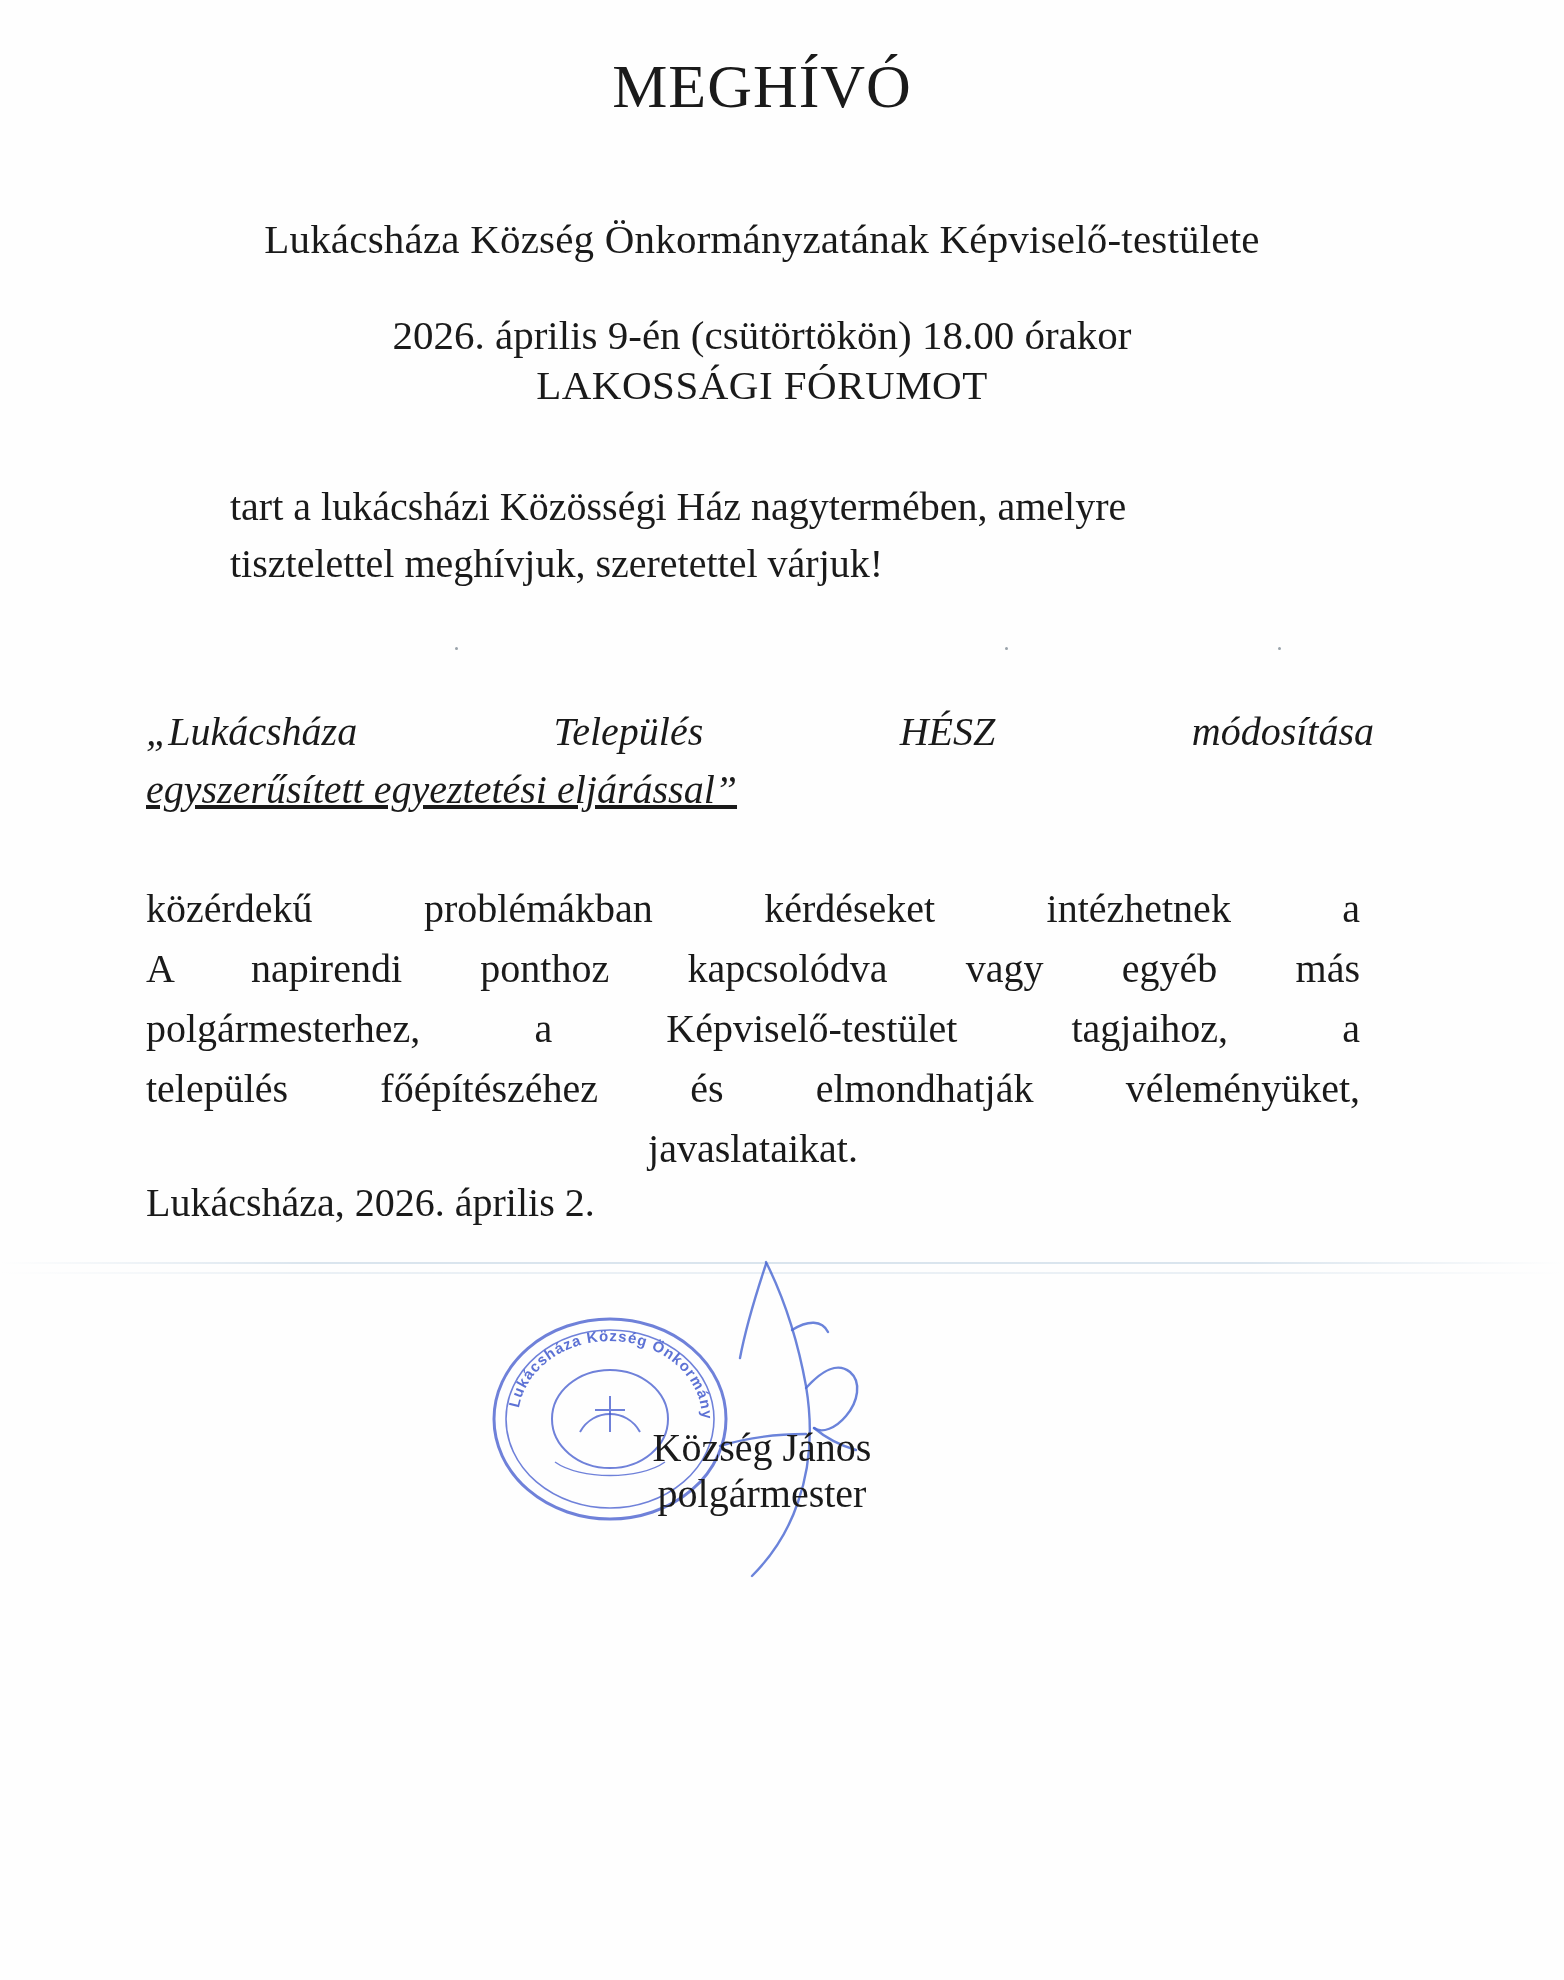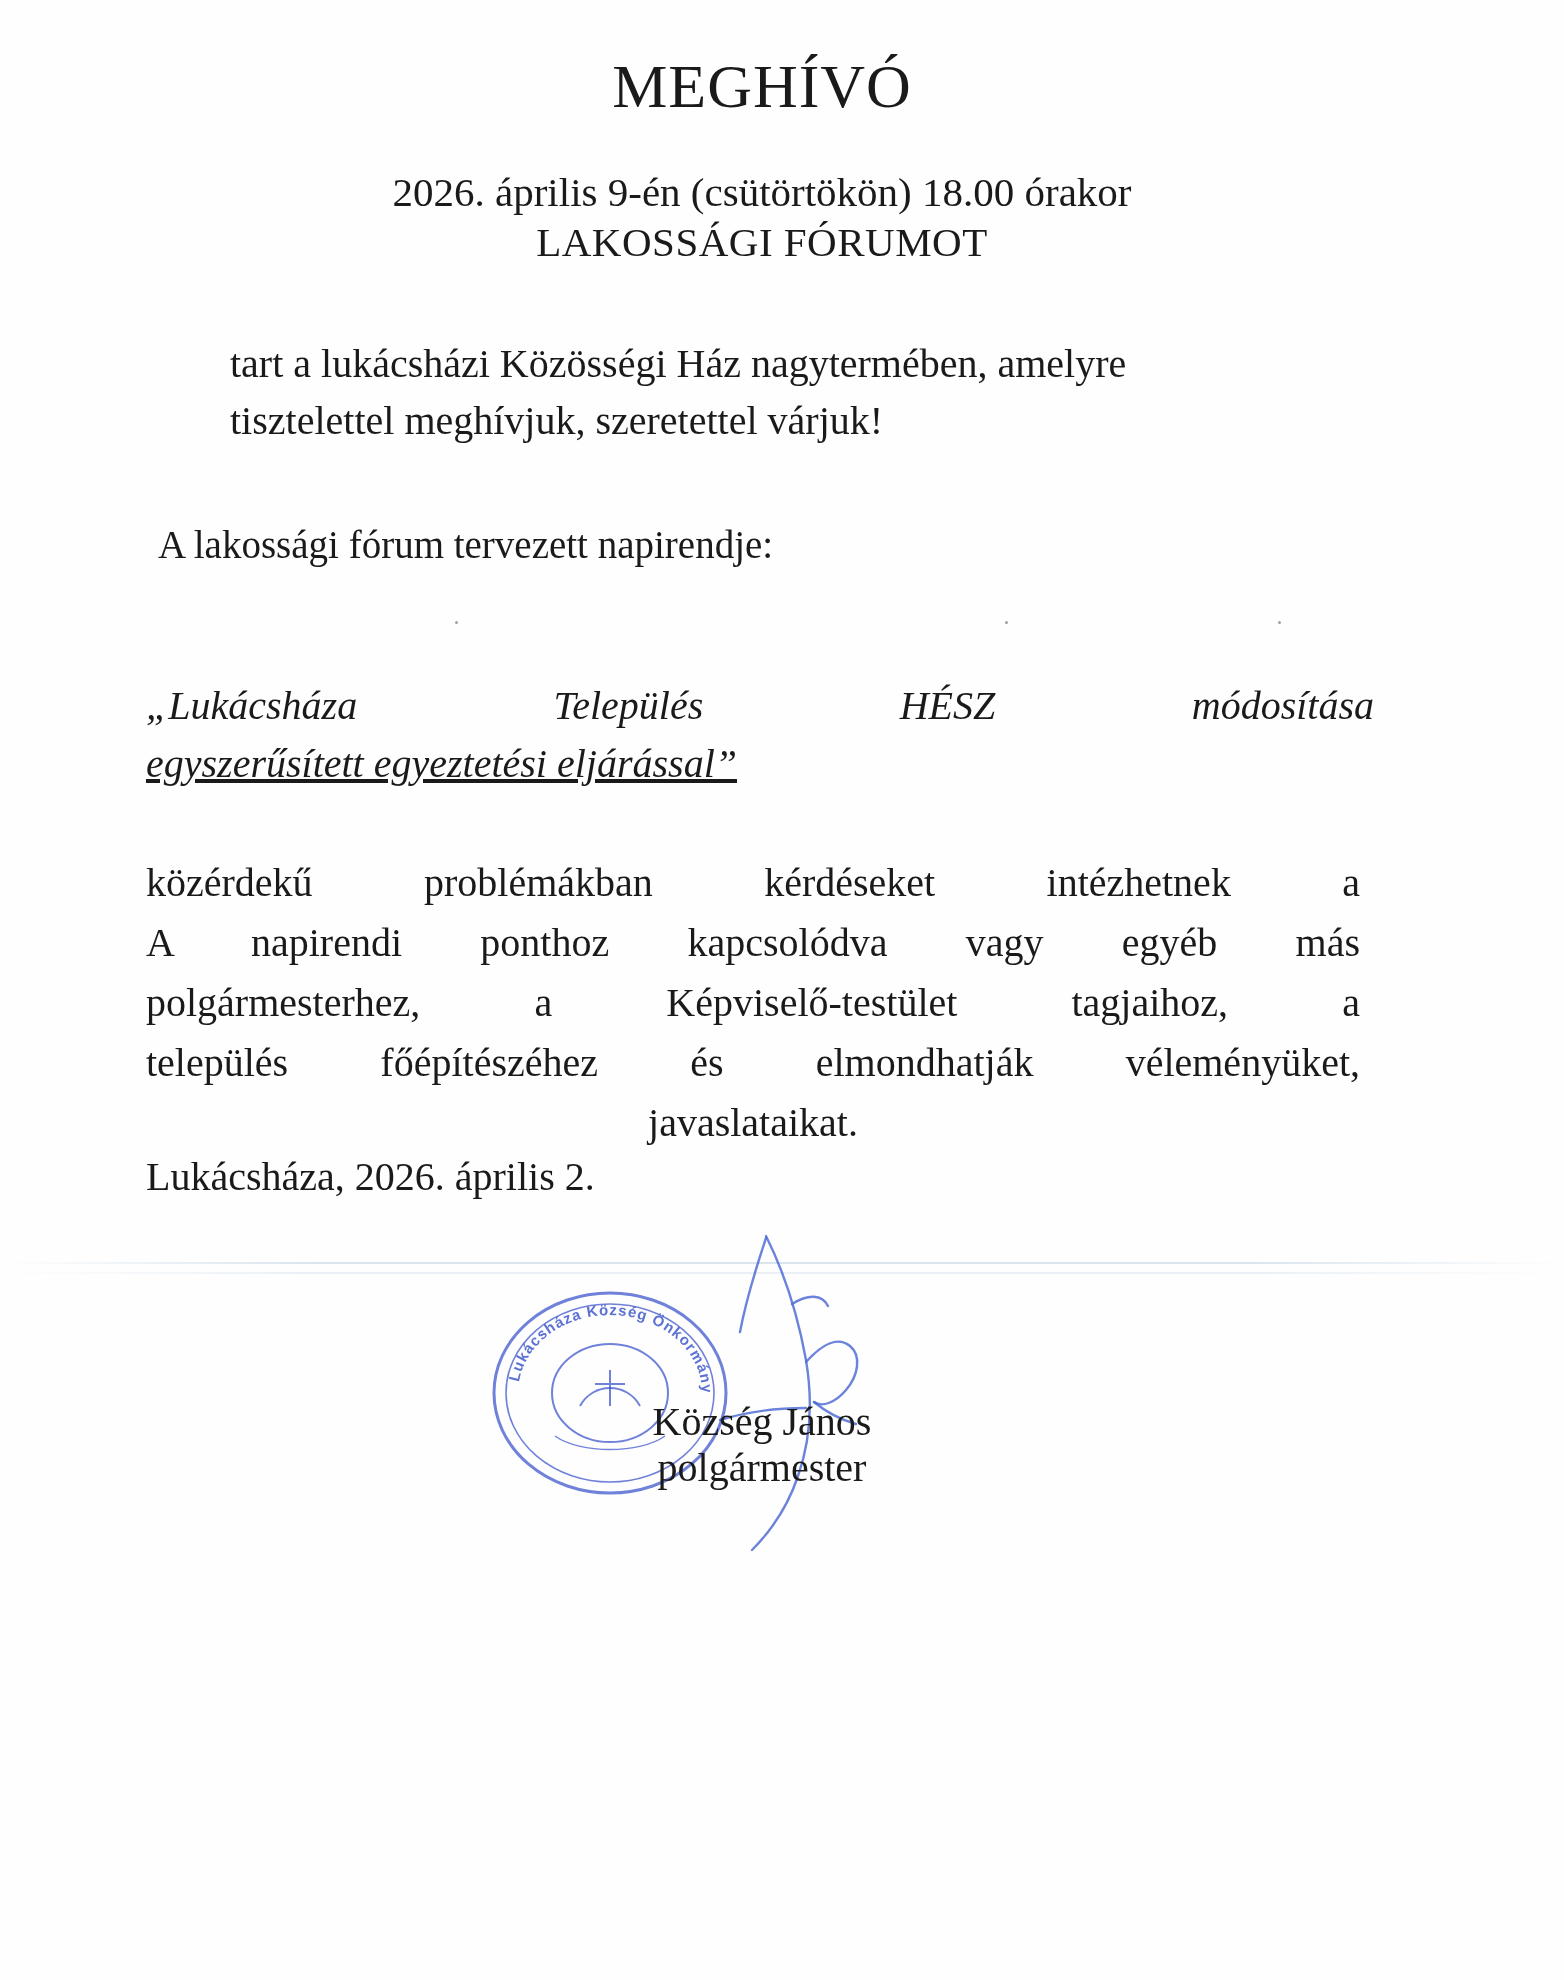--- a/index.html
+++ b/index.html
@@ -199,30 +199,30 @@
 
 <div class="page">
 
   <div class="scanband b1"></div>
   <div class="scanband b2"></div>
 
   <div class="content">
 
     <h1 class="doc-title">MEGHÍVÓ</h1>
 
+    <div class="p-council">Lukácsháza Község Önkormányzatának Képviselő-testülete</div>
 
     <div class="p-date">2026. április 9-én (csütörtökön) 18.00 órakor</div>
     <div class="p-forum">LAKOSSÁGI FÓRUMOT</div>
 
     <div class="p-venue">
       <span class="line">tart a lukácsházi Közösségi Ház nagytermében, amelyre</span><br>
       <span class="line">tisztelettel meghívjuk, szeretettel várjuk!</span>
     </div>
 
-    <div class="p-agenda-intro">A lakossági fórum tervezett napirendje:</div>
 
     <div class="dotrow">
       <i class="dot d1"></i>
         <i class="dot d2"></i>
         <i class="dot d3"></i>
     </div>
 
     <div class="p-topic">
       <span class="l1">„Lukácsháza Település HÉSZ módosítása</span>
       <span class="l2">egyszerűsített egyeztetési eljárással”</span>

